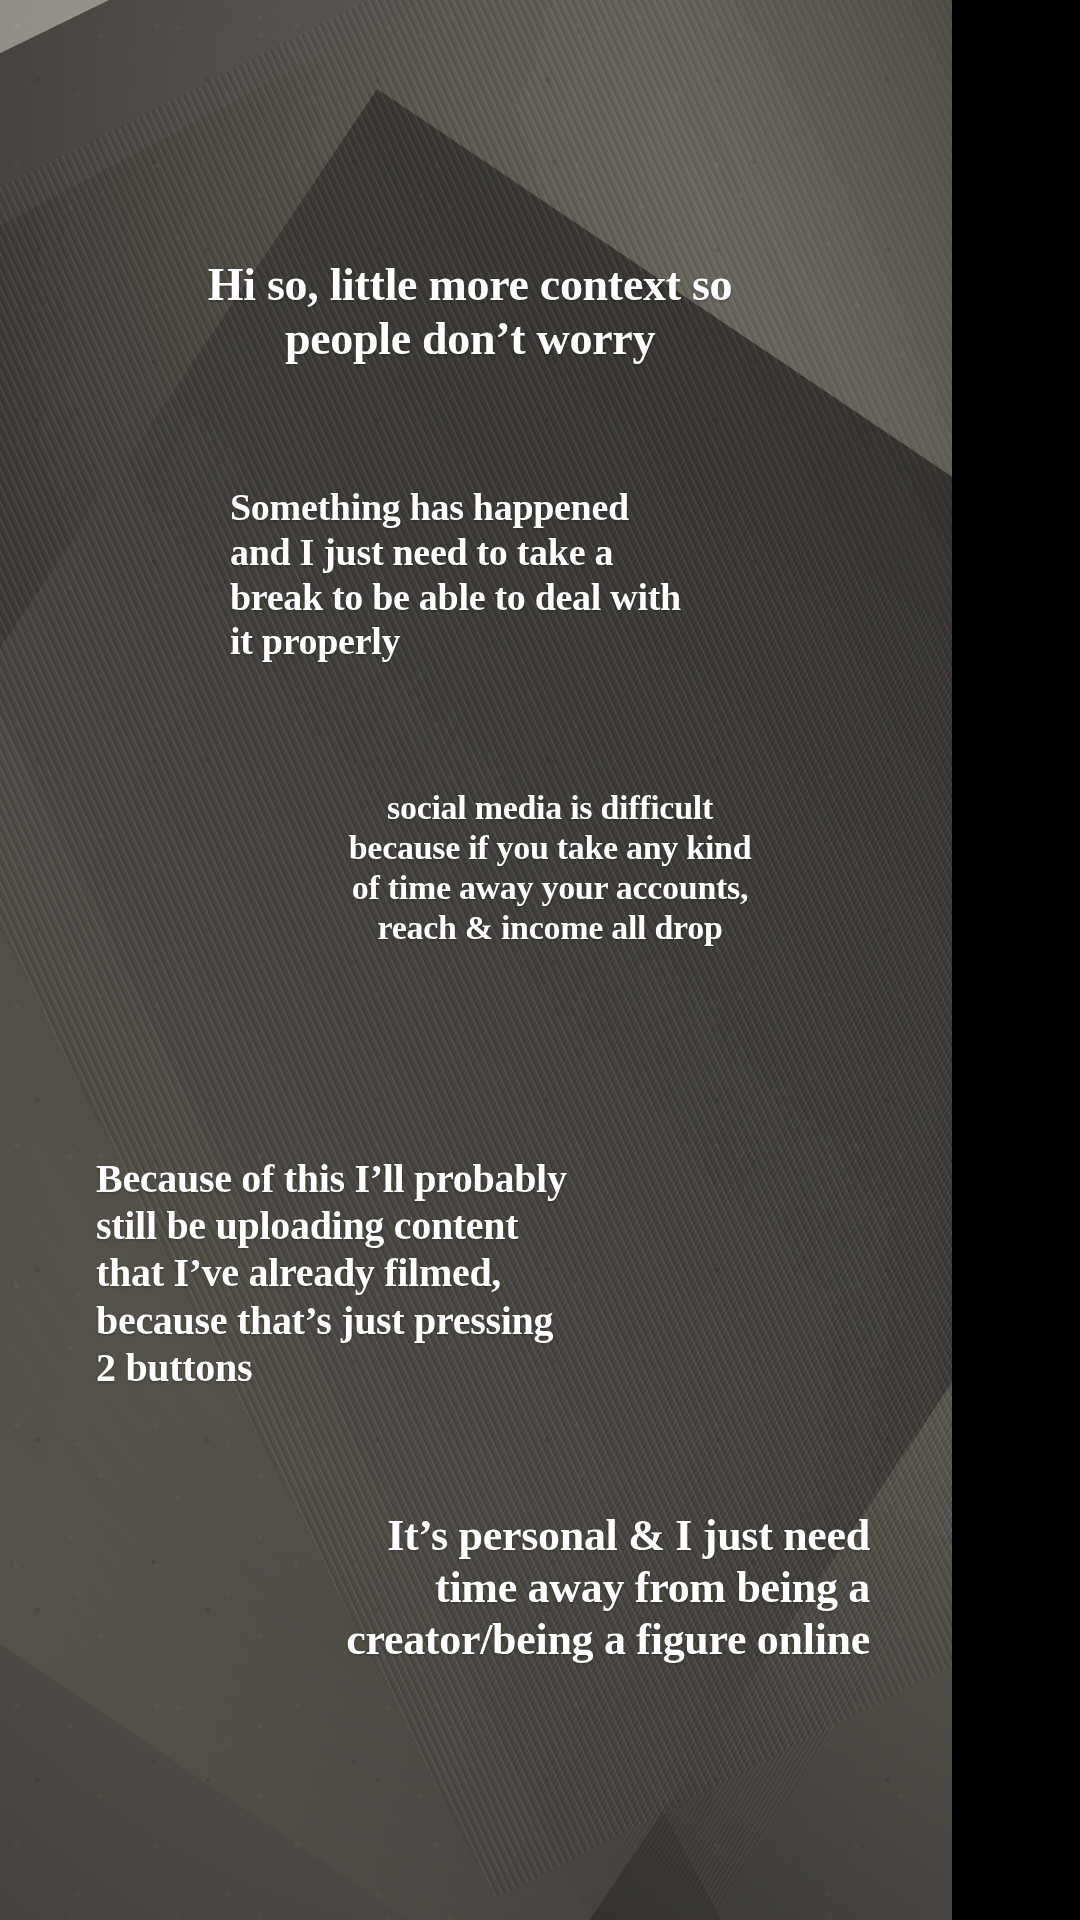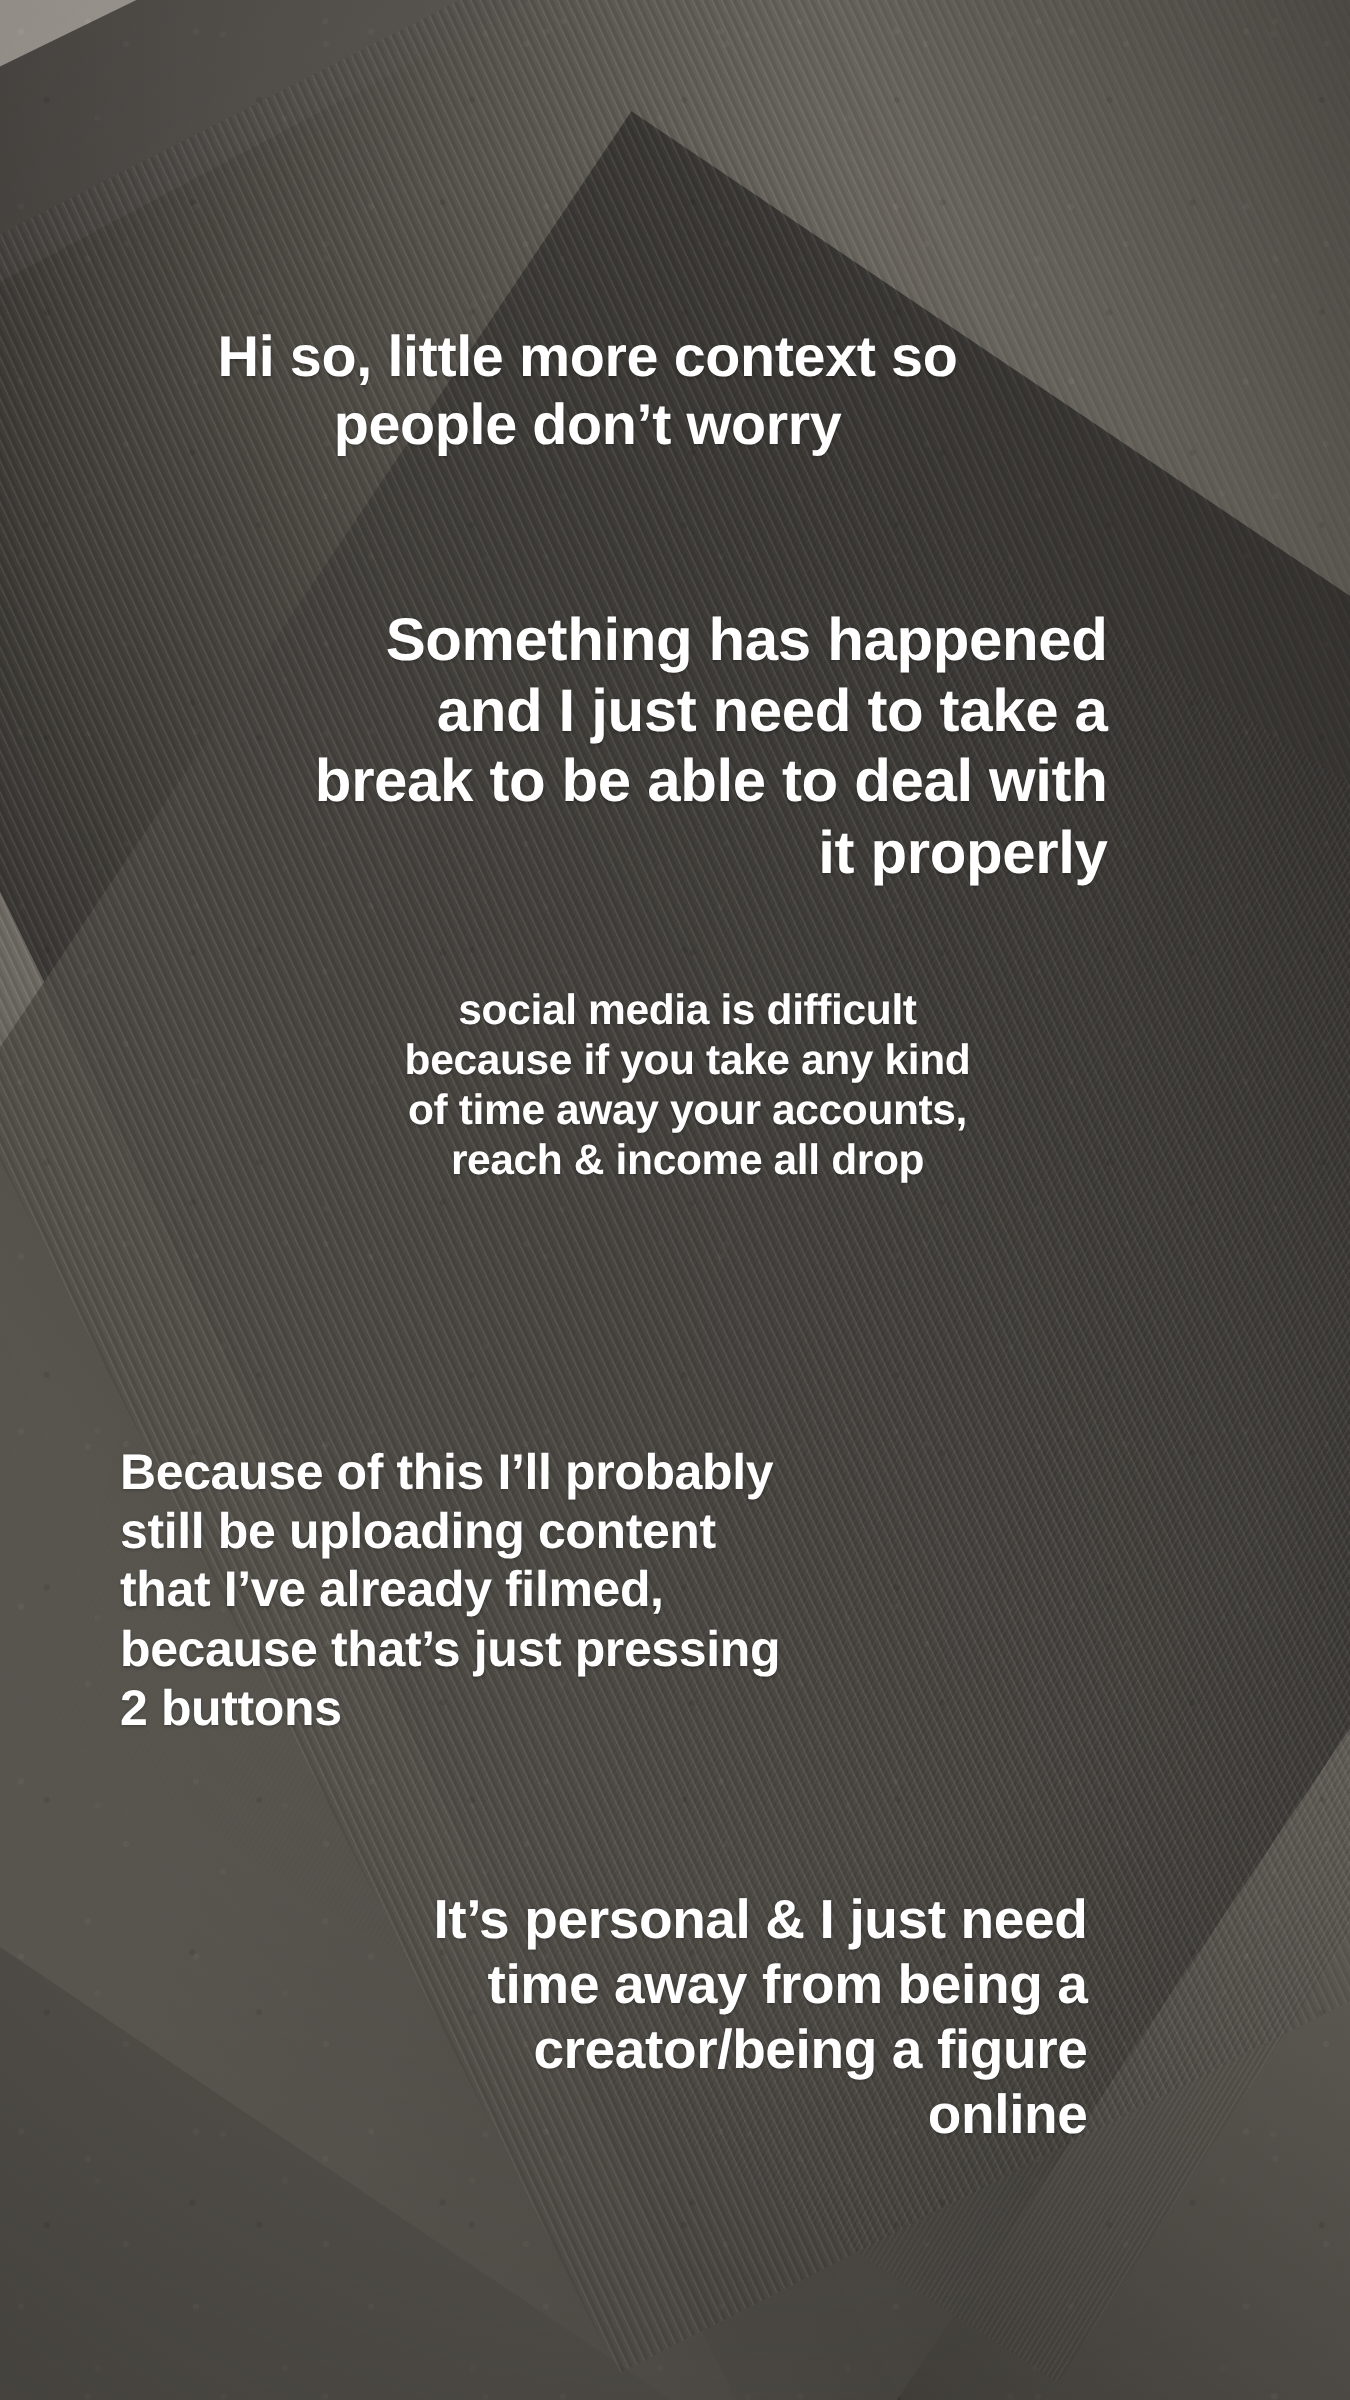--- a/index.html
+++ b/index.html
@@ -2,24 +2,24 @@
 <html><head>
 <meta charset="utf-8">
 <style>
   html, body {
     margin: 0;
     padding: 0;
     background: #000;
   }
   #story {
     position: relative;
-    width: 1080px;
+    width: 952px;
     height: 1920px;
     overflow: hidden;
-    font-family: Liberation Sans, sans-serif;
+    font-family: Liberation Serif, serif;
   }
 
   
   .bg-base {
     position: absolute;
     inset: 0;
     background:
       radial-gradient(120% 80% at 70% 8%, #9d9890 0%, #8b8780 38%, #6f6b64 70%, #56534d 100%);
   }
   
@@ -150,21 +150,21 @@
   .blk {
     position: absolute;
     color: #ffffff;
     font-weight: 700;
     letter-spacing: -0.3px;
     line-height: 1.18;
     text-shadow: 0 1px 3px rgba(0,0,0,.30);
     white-space: pre-line;
   }
   .b1 { top: 258px; left: 90px;  width: 760px; font-size: 46px; text-align: center; }
-  .b2 { top: 485px; left: 246px; width: 640px; font-size: 48px; text-align: right; }
+  .b2 { top: 485px; left: 230px; width: 640px; font-size: 38px; text-align: left; }
   .b3 { top: 788px; left: 230px; width: 640px; font-size: 34px; text-align: center; }
   .b4 { top: 1155px; left: 96px; width: 560px; font-size: 40px; text-align: left; }
   .b5 { top: 1510px; left: 340px; width: 530px; font-size: 44px; text-align: right; }
 </style>
 </head>
 <body>
 
 <div id="story">
 
   <div class="bg-base"></div>

